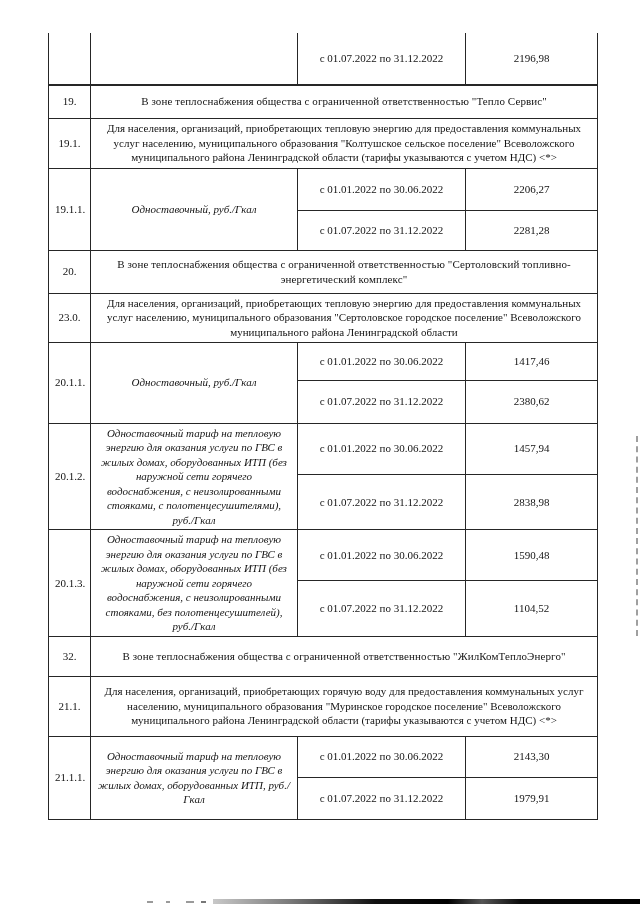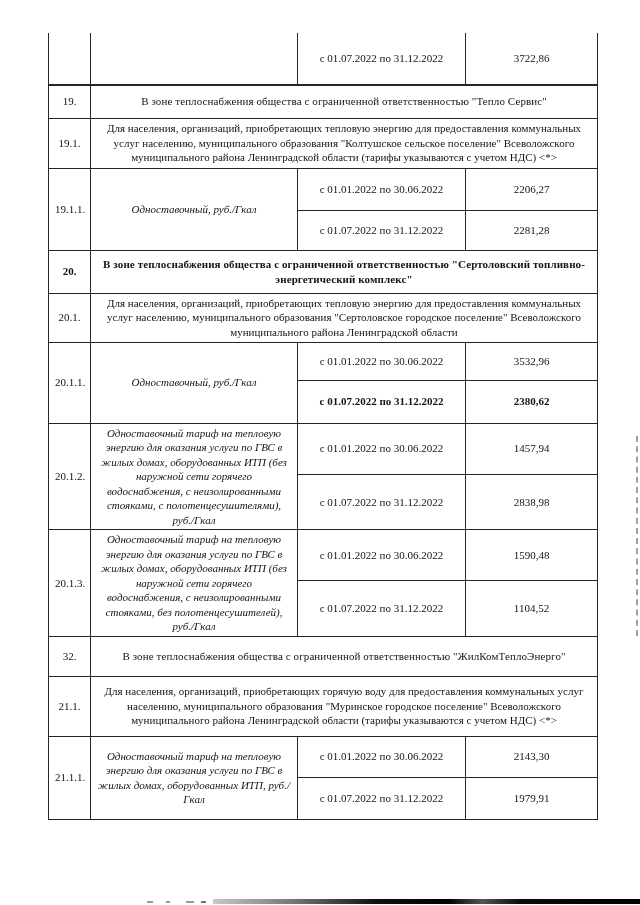--- a/index.html
+++ b/index.html
@@ -28,21 +28,21 @@
   }
   
   tr.cut td{border-top:none;}
   tr.cut{height:52px;}
   td.num{padding:2px 1px;}
   td.desc-left{text-align:left;padding-left:7px;padding-right:5px;font-style:italic;}
   tr.h33{height:33px;}
   tr.h50{height:50px;}
   tr.h42{height:42px;}
   tr.h40{height:40px;}
-  tr.h43{height:43px;font-weight:bold;}
+  tr.h43{height:43px;}
   tr.h49{height:49px;}
   tr.h38{height:38px;}
   tr.h54{height:54px;}
   tr.h60{height:60px;}
   tr.h41{height:41px;}
   
   tr.cut td{border-bottom-width:2px;}
   .section-title{letter-spacing:0.1px;}
   
   .bottom-band{
@@ -70,21 +70,21 @@
       <col style="width:207px">
       <col style="width:168px">
       <col style="width:132px">
     </colgroup>
     <tbody>
 
       <tr class="cut">
         <td class="num"></td>
         <td></td>
         <td>с 01.07.2022 по 31.12.2022</td>
-        <td>3722,86</td>
+        <td>2196,98</td>
       </tr>
 
       <tr class="h33">
         <td class="num">19.</td>
         <td colspan="3" class="section-title">В зоне теплоснабжения общества с ограниченной ответственностью "Тепло Сервис"</td>
       </tr>
 
       <tr class="h50">
         <td class="num">19.1.</td>
         <td colspan="3">Для населения, организаций, приобретающих тепловую энергию для предоставления коммунальных услуг населению, муниципального образования "Колтушское сельское поселение" Всеволожского муниципального района Ленинградской области (тарифы указываются с учетом НДС) &lt;*&gt;</td>
@@ -100,29 +100,29 @@
         <td>с 01.07.2022 по 31.12.2022</td>
         <td>2281,28</td>
       </tr>
 
       <tr class="h43">
         <td class="num">20.</td>
         <td colspan="3" class="section-title">В зоне теплоснабжения общества с ограниченной ответственностью "Сертоловский топливно-энергетический комплекс"</td>
       </tr>
 
       <tr class="h49">
-        <td class="num">20.1.</td>
+        <td class="num">23.0.</td>
         <td colspan="3">Для населения, организаций, приобретающих тепловую энергию для предоставления коммунальных услуг населению, муниципального образования "Сертоловское городское поселение" Всеволожского муниципального района Ленинградской области</td>
       </tr>
 
       <tr class="h38">
         <td class="num" rowspan="2">20.1.1.</td>
         <td class="desc-left" rowspan="2">Одноставочный, руб./Гкал</td>
         <td>с 01.01.2022 по 30.06.2022</td>
-        <td>3532,96</td>
+        <td>1417,46</td>
       </tr>
       <tr class="h43">
         <td>с 01.07.2022 по 31.12.2022</td>
         <td>2380,62</td>
       </tr>
 
       <tr class="h50">
         <td class="num" rowspan="2">20.1.2.</td>
         <td class="desc-left" rowspan="2">Одноставочный тариф на тепловую энергию для оказания услуги по ГВС в жилых домах, оборудованных ИТП (без наружной сети горячего водоснабжения, с неизолированными стояками, с полотенцесушителями), руб./Гкал</td>
         <td>с 01.01.2022 по 30.06.2022</td>

